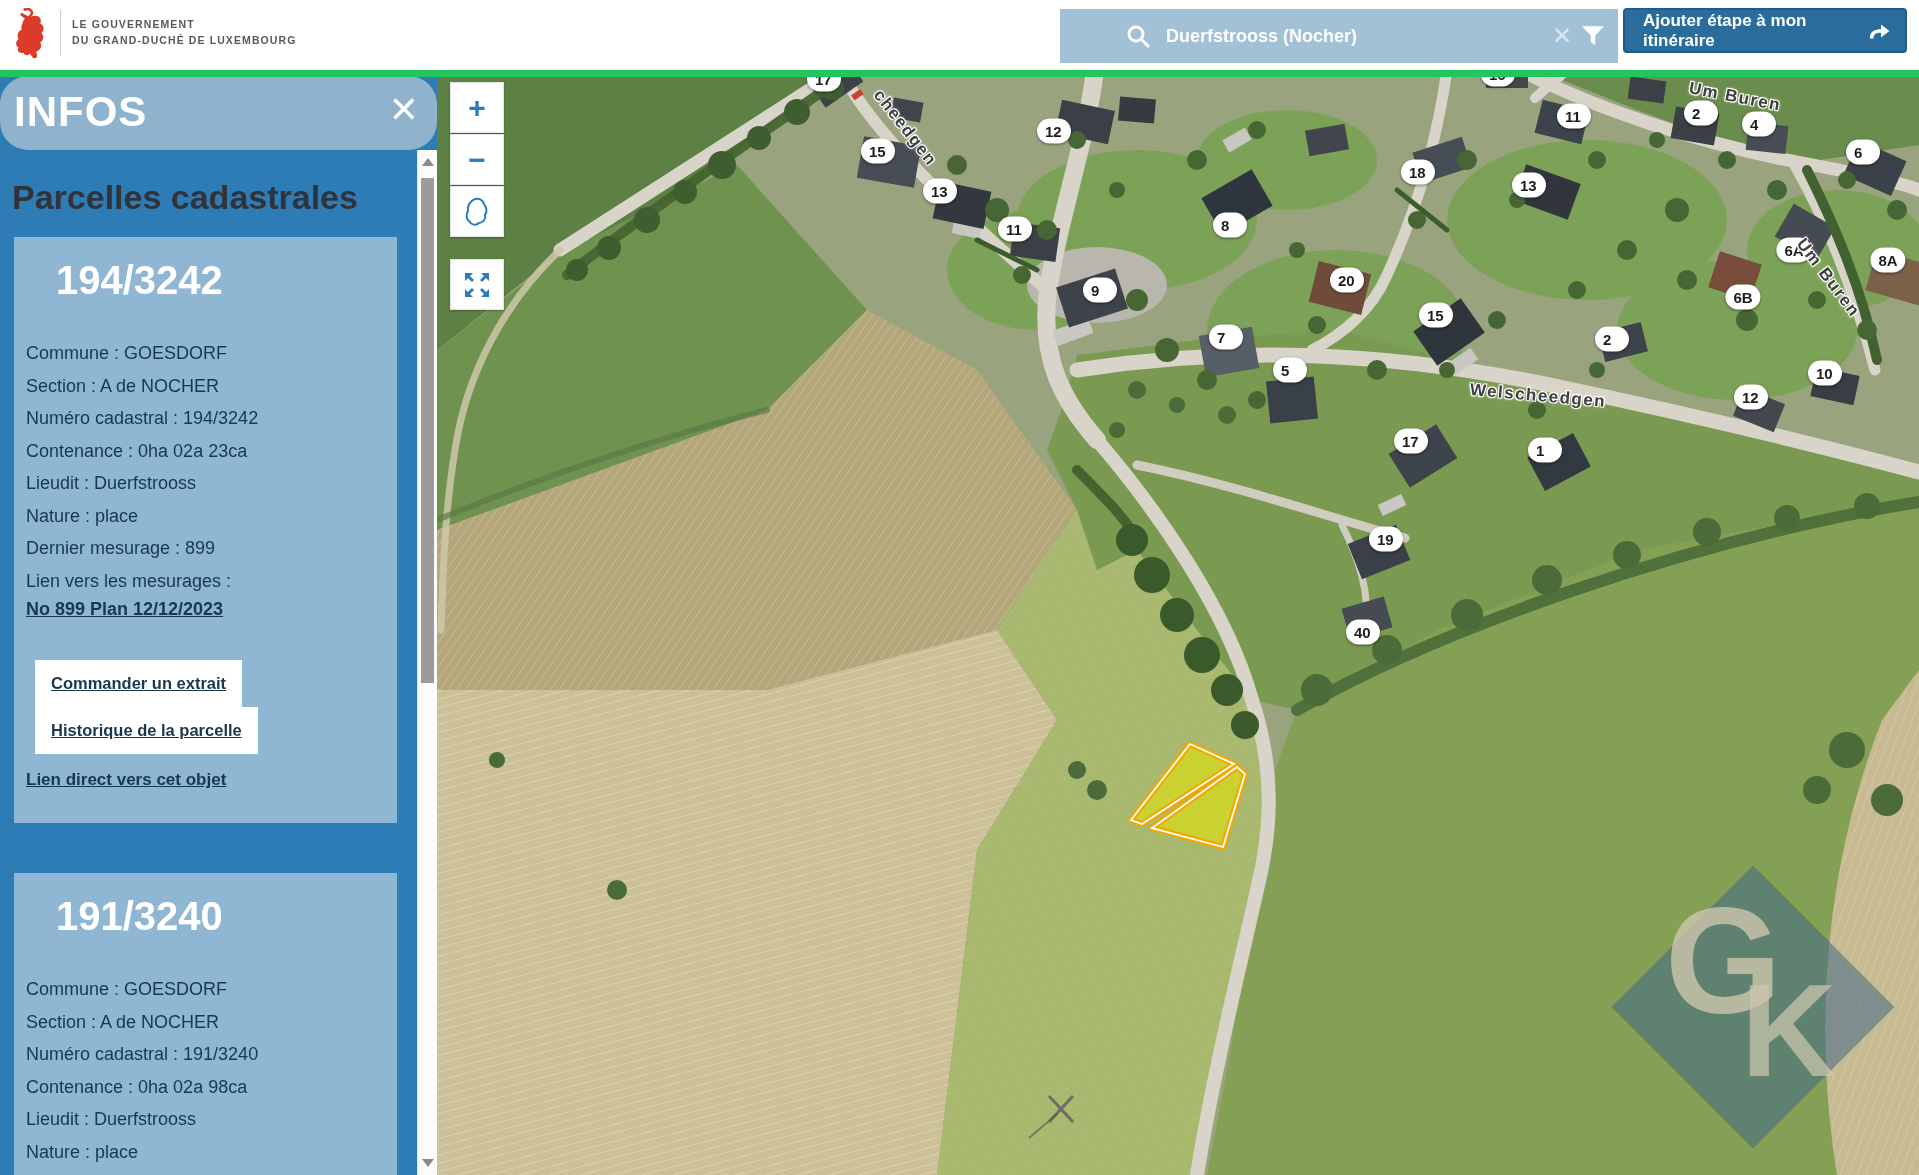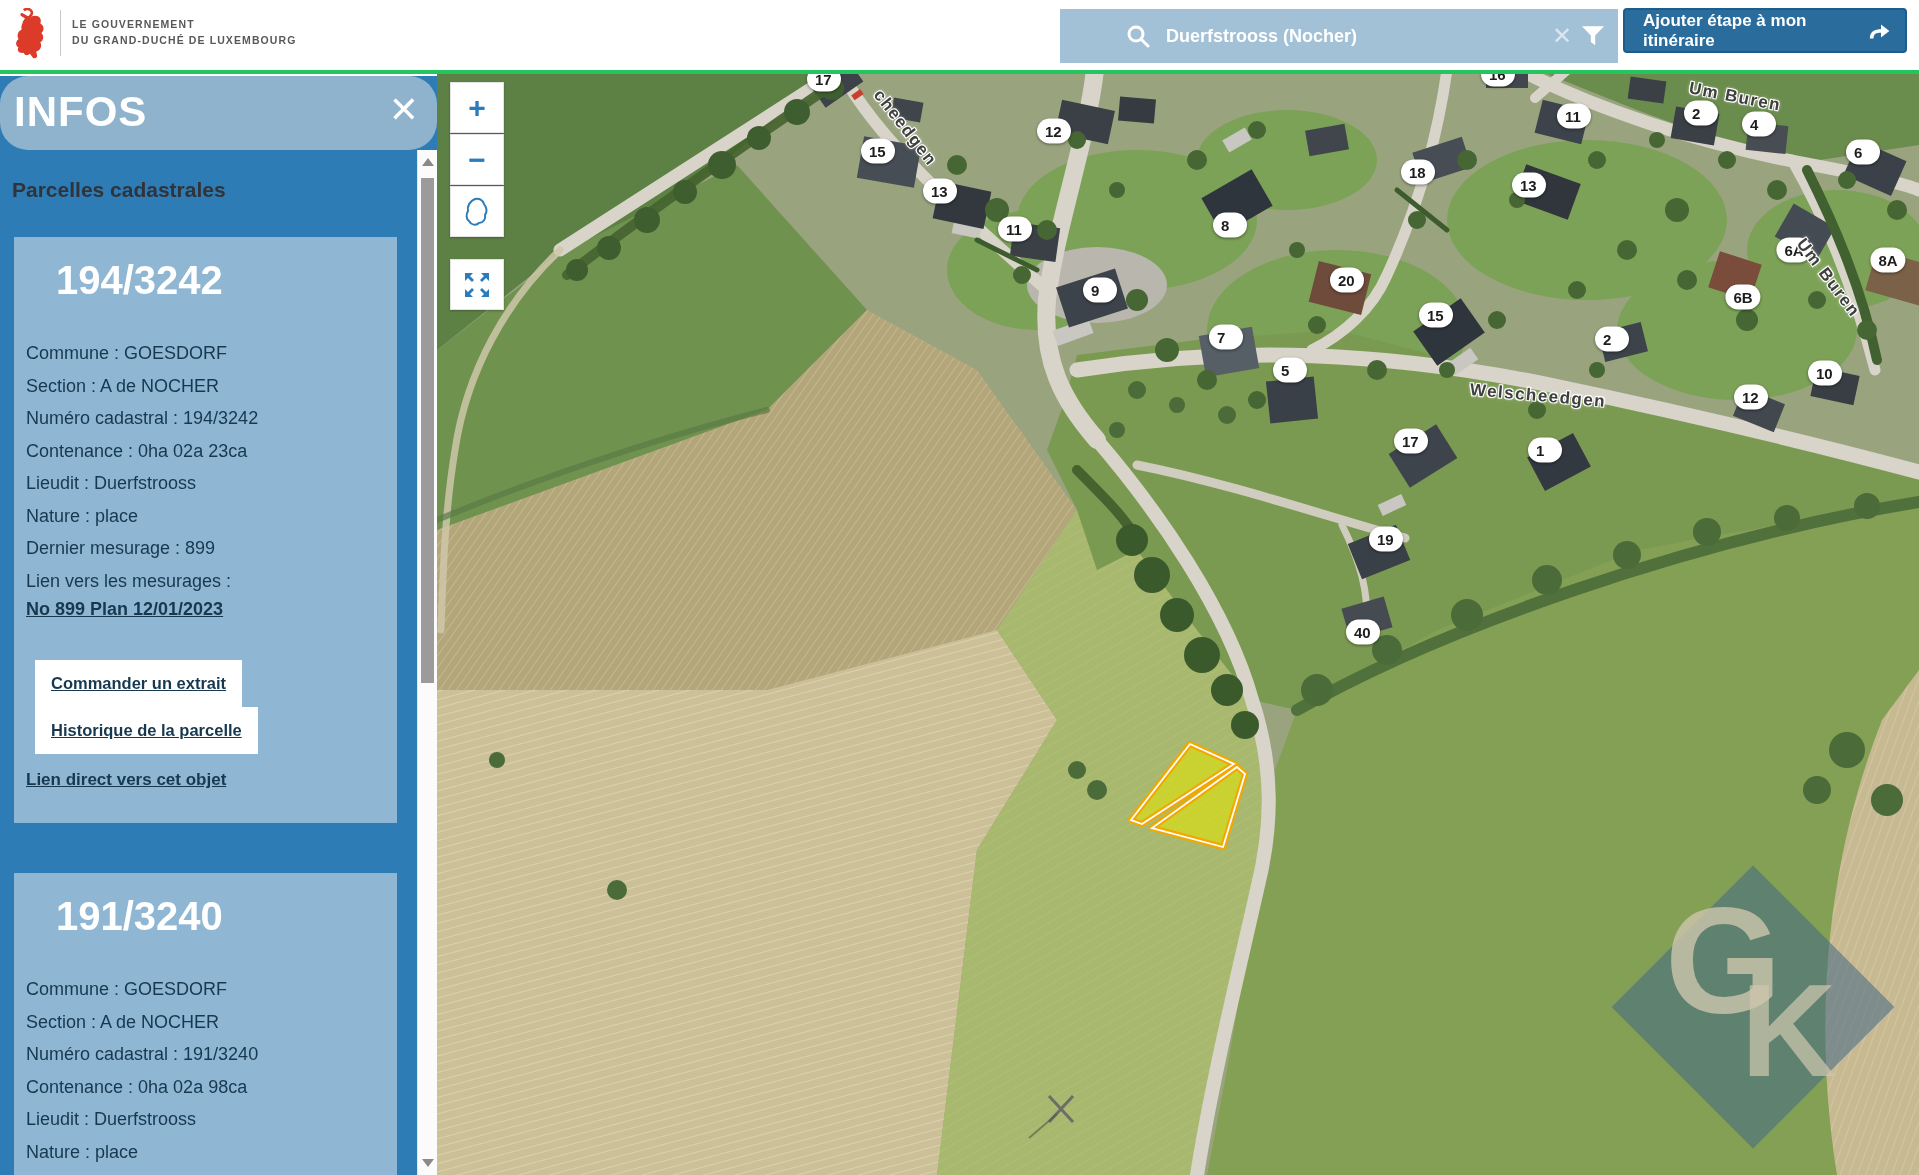--- a/index.html
+++ b/index.html
@@ -1,21 +1,21 @@
 <!DOCTYPE html>
 <html><head>
 <meta charset="utf-8">
 <style>
   html,body{margin:0;padding:0;}
   body{width:1919px;height:1175px;position:relative;overflow:hidden;background:#fff;
        font-family:"Liberation Sans",sans-serif;}
 
   
   .topbar{position:absolute;left:0;top:0;width:1919px;height:70px;background:#fff;
-          border-bottom:4px solid #22c55e;z-index:50;}
+          border-bottom:7px solid #22c55e;z-index:50;}
   .logo{position:absolute;left:12px;top:8px;width:40px;height:52px;}
   .logo-div{position:absolute;left:60px;top:10px;width:1px;height:46px;background:#c9c9c9;}
   .gov-text{position:absolute;left:72px;top:16px;color:#58585a;font-weight:bold;
             font-size:10.5px;letter-spacing:1.1px;line-height:16px;white-space:nowrap;}
   .searchbox{position:absolute;left:1060px;top:9px;width:510px;height:54px;background:#a2c0d6;
              display:flex;align-items:center;padding-left:48px;}
   .searchbox .mag{margin-left:18px;flex:0 0 auto;}
   .searchbox .q{border:none;background:transparent;outline:none;color:#fff;font-weight:bold;
                 font-size:18px;font-family:"Liberation Sans",sans-serif;margin-left:14px;flex:1;}
   .searchbox .q::placeholder{color:#fff;opacity:1;}
@@ -58,21 +58,21 @@
 
   
   .sidebar{position:absolute;left:0;top:76px;width:437px;height:1099px;background:#2e7cb5;
            z-index:40;}
   .infos-head{position:absolute;left:0;top:0;width:437px;height:74px;background:#8fb3cc;border-radius:28px;}
   .infos-title{position:absolute;left:14px;top:12px;color:#fff;font-weight:bold;font-size:42px;
                letter-spacing:1px;}
   .close-x{position:absolute;right:18px;top:14px;color:#fff;font-size:36px;font-weight:normal;
            cursor:pointer;line-height:40px;}
   .panel-title{position:absolute;left:12px;top:102px;color:#30343a;font-weight:bold;
-               font-size:21px;}
+               font-size:34px;}
   .card{position:absolute;left:14px;width:383px;background:#8fb6d3;overflow:hidden;}
   .card1{top:161px;height:586px;}
   .card2{top:797px;height:328px;}
   .pnum{padding:20px 0 0 42px;color:#fff;font-weight:bold;font-size:40px;line-height:46px;}
   .prows{margin:34px 0 0 12px;}
   .prow{color:#17384f;font-size:18px;line-height:32.5px;white-space:nowrap;}
   .mlink{display:inline-block;margin:2px 0 0 12px;color:#17384f;font-size:18px;font-weight:bold;
          text-decoration:underline;cursor:pointer;}
   .acts{margin:40px 0 0 21px;}
   .wbtn{display:table;background:#fff;color:#17384f;font-weight:bold;font-size:16.5px;
@@ -436,21 +436,21 @@
     <div class="prows">
         <div class="prow">Commune : GOESDORF</div>
         <div class="prow">Section : A de NOCHER</div>
         <div class="prow">Numéro cadastral : 194/3242</div>
         <div class="prow">Contenance : 0ha 02a 23ca</div>
         <div class="prow">Lieudit : Duerfstrooss</div>
         <div class="prow">Nature : place</div>
         <div class="prow">Dernier mesurage : 899</div>
         <div class="prow">Lien vers les mesurages :</div>
       </div>
-    <span class="mlink">No 899 Plan 12/01/2023</span>
+    <span class="mlink">No 899 Plan 12/12/2023</span>
     <div class="acts">
       <div class="wbtn">Commander un extrait</div>
       <div class="wbtn">Historique de la parcelle</div>
       <span class="dlink">Lien direct vers cet objet</span>
     </div>
   </div>
 
   <div class="card card2">
     <div class="pnum">191/3240</div>
     <div class="prows">

